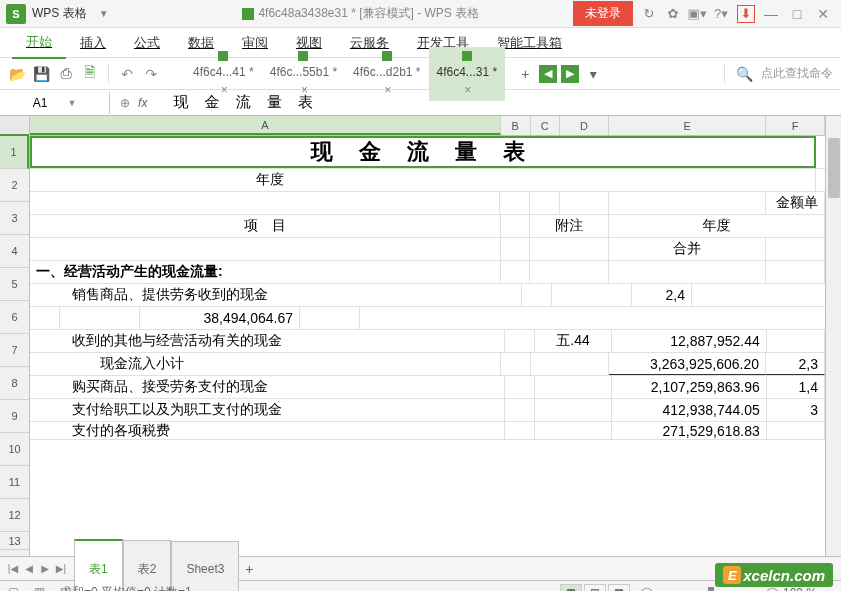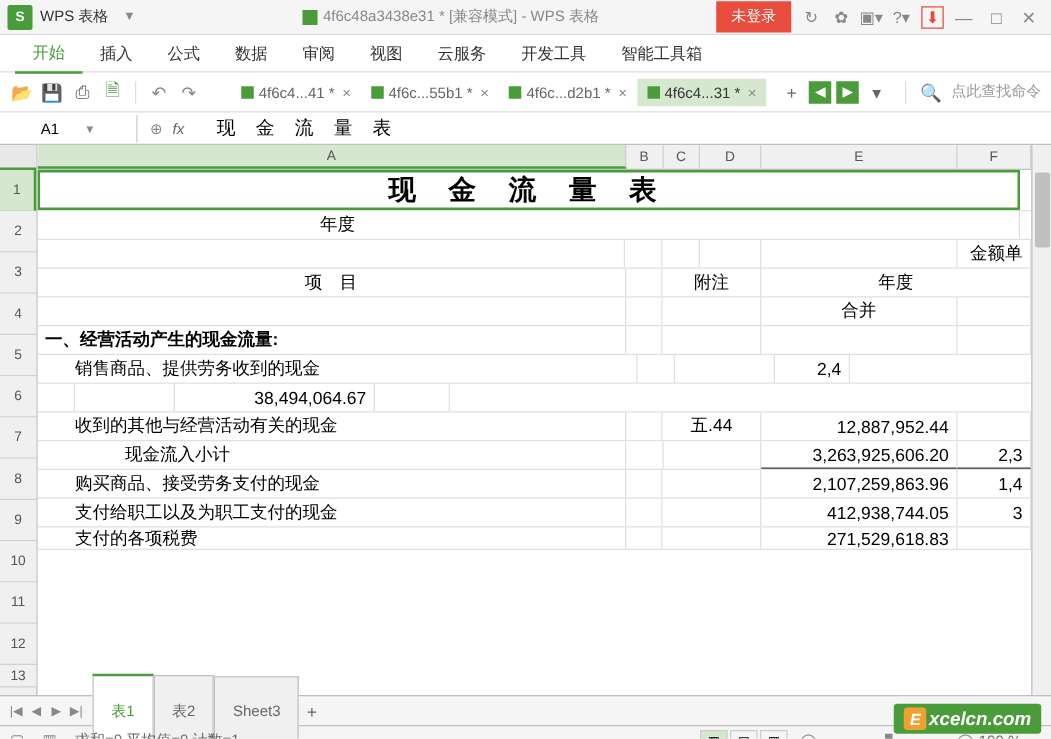--- a/index.html
+++ b/index.html
@@ -13,30 +13,30 @@
 .doc-title { flex: 1; text-align: center; color: #888; font-size: 12px; display: flex; align-items: center; justify-content: center; gap: 4px; }
 .doc-icon-sm { width: 12px; height: 12px; background: #4a9c3a; display: inline-block; }
 .login-btn { background: #e74c3c; color: #fff; padding: 4px 12px; font-size: 12px; margin-right: 8px; }
 .title-icons { display: flex; gap: 8px; align-items: center; margin-right: 8px; }
 .title-icon { width: 16px; height: 16px; color: #888; display: flex; align-items: center; justify-content: center; font-size: 13px; cursor: pointer; }
 .title-icon.boxed { border: 1px solid #e74c3c; color: #e74c3c; width: 18px; height: 18px; }
 .win-ctrl { display: flex; gap: 10px; margin-right: 10px; }
 .win-btn { width: 16px; height: 16px; display: flex; align-items: center; justify-content: center; color: #888; font-size: 14px; cursor: pointer; }
 
 
-.ribbon { height: 30px; display: flex; align-items: center; padding: 0 12px; border-bottom: 1px solid #ddd; }
+.ribbon { height: 30px; display: flex; align-items: center; padding: 0 12px; border-bottom: 1px solid #ddd; text-decoration: underline; }
 .ribbon-tab { padding: 6px 14px; font-size: 13px; color: #333; cursor: pointer; }
 .ribbon-tab.active { color: #4a9c3a; border-bottom: 2px solid #4a9c3a; }
 
 
 .toolbar { height: 32px; display: flex; align-items: center; padding: 0 8px; border-bottom: 1px solid #ddd; gap: 4px; }
 .tool-icon { width: 20px; height: 20px; display: flex; align-items: center; justify-content: center; font-size: 14px; cursor: pointer; }
 .tool-sep { width: 1px; height: 18px; background: #ddd; margin: 0 4px; }
 .file-tabs { display: flex; margin-left: 20px; }
-.file-tab { display: flex; align-items: center; padding: 4px 8px; font-size: 12px; color: #666; gap: 4px; cursor: pointer; }
+.file-tab { display: flex; align-items: center; padding: 4px 8px; font-size: 12px; color: #666; gap: 4px; cursor: pointer; flex-direction: column; }
 .file-tab.active { background: #d5e8cf; color: #333; }
 .file-tab-icon { width: 10px; height: 10px; background: #4a9c3a; display: inline-block; }
 .file-tab-close { color: #888; margin-left: 2px; }
 .tab-controls { display: flex; align-items: center; gap: 4px; margin-left: 6px; }
 .tab-arrow { width: 18px; height: 18px; background: #4a9c3a; color: #fff; display: flex; align-items: center; justify-content: center; font-size: 11px; cursor: pointer; }
 .tool-right { margin-left: auto; display: flex; align-items: center; gap: 6px; }
 .search-hint { color: #999; font-size: 12px; }
 
 
 .formula-bar { height: 26px; display: flex; align-items: center; border-bottom: 1px solid #c0c0c0; }
@@ -64,21 +64,21 @@
 .cell.center { justify-content: center; }
 .cell.right { justify-content: flex-end; }
 .title-cell { font-size: 22px; font-weight: bold; letter-spacing: 10px; justify-content: center; border: 2px solid #4a9c3a; width: 786px; }
 .cA { width: 480px; }
 .cB { width: 30px; }
 .cC { width: 30px; }
 .cD { width: 50px; }
 .cE { width: 160px; }
 .cF { width: 60px; }
 .underline-cell { border-bottom: 1px solid #333; }
-.indent1 { padding-left: 30px; }
+.indent1 { padding-left: 30px; margin-left: 12px; }
 .indent2 { padding-left: 70px; }
 .vscroll { width: 16px; background: #f0f0f0; border-left: 1px solid #c0c0c0; position: relative; }
 .vscroll-thumb { position: absolute; top: 22px; left: 2px; width: 12px; height: 60px; background: #c0c0c0; border-radius: 2px; }
 
 
 .sheet-tabs-bar { height: 24px; display: flex; align-items: center; border-top: 1px solid #c0c0c0; background: #f5f5f5; }
 .sheet-nav { display: flex; gap: 2px; padding: 0 6px; }
 .sheet-nav-btn { width: 14px; height: 14px; color: #888; font-size: 10px; display: flex; align-items: center; justify-content: center; cursor: pointer; }
 .sheet-tab { padding: 20px 14px; font-size: 12px; background: #fff; border: 1px solid #c0c0c0; border-bottom: none; cursor: pointer; }
 .sheet-tab.active { color: #4a9c3a; border-top: 2px solid #4a9c3a; background: #fff; }

